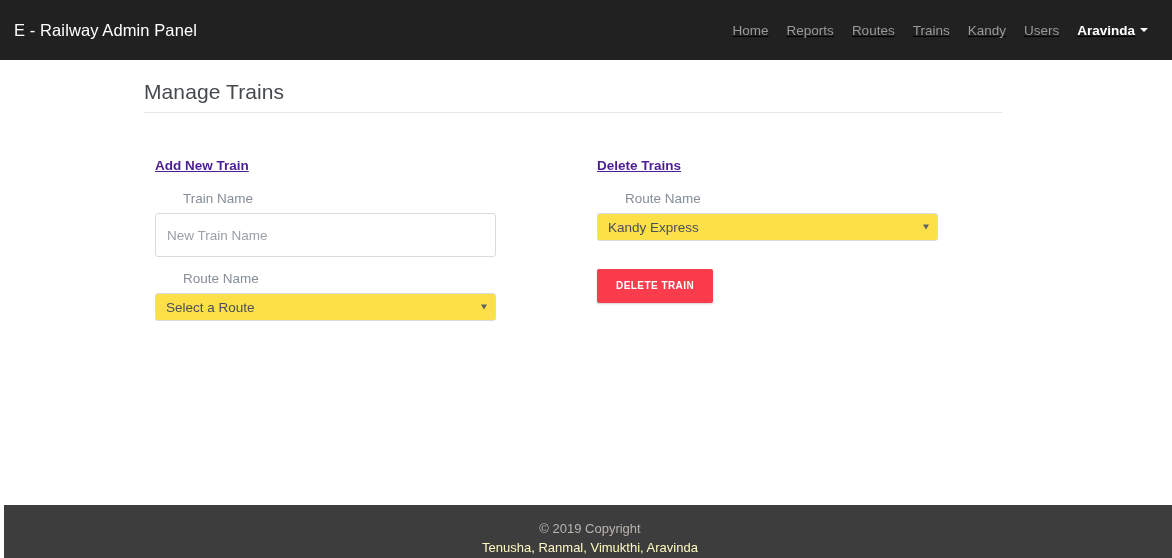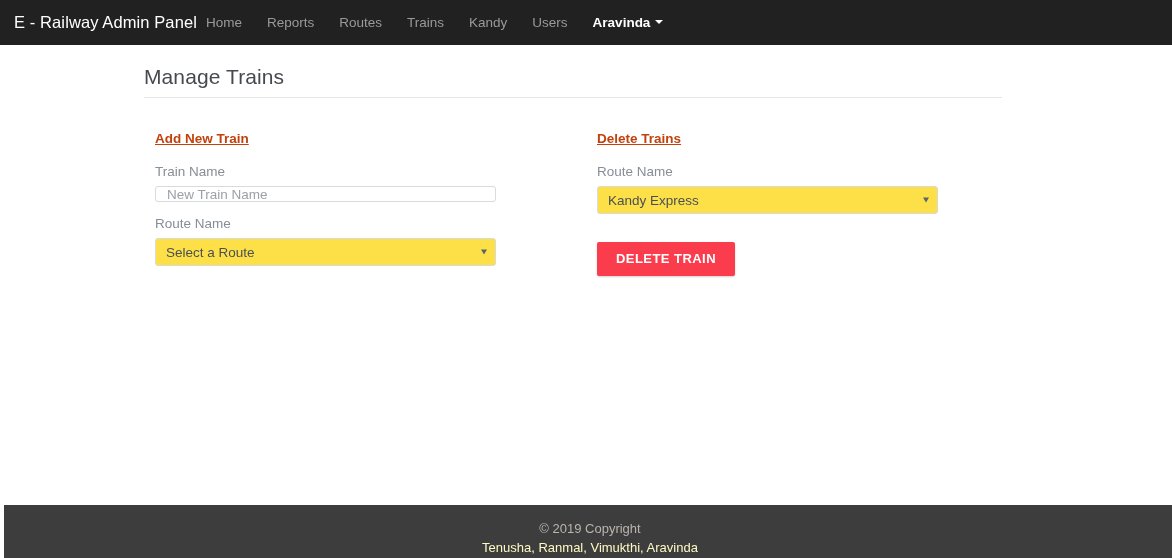--- a/index.html
+++ b/index.html
@@ -12,40 +12,41 @@
     width: 1172px;
     height: 558px;
     background: #ffffff;
     font-family: "Liberation Sans", sans-serif;
     overflow: hidden;
     position: relative;
   }
 
   
   .navbar {
-    height: 45px;
+    height: 60px;
     background: #212121;
     display: flex;
     align-items: center;
-    justify-content: flex-start;
+    justify-content: space-between;
     padding: 0 14px 0 14px;
     width: 100%;
   }
   .navbar-brand {
     color: #ffffff;
     font-size: 16.5px;
     font-weight: 400;
     letter-spacing: 0.1px;
     white-space: nowrap;
     cursor: pointer;
   }
   .navbar-nav {
     display: flex;
     align-items: center;
-    gap: 7px;
+    gap: 0px;
+    text-decoration: underline;
   }
   .nav-link {
     color: #9a9a9a;
     font-size: 13.5px;
     text-decoration: none;
     padding: 0 9px;
     white-space: nowrap;
     cursor: pointer;
   }
   .nav-link.active-user {
@@ -101,41 +102,42 @@
     padding-left: 11px;
   }
   .col-right {
     width: 440px;
     padding-left: 13px;
   }
 
   .section-heading {
     font-size: 13.5px;
     font-weight: 700;
-    color: #c2410c;
+    color: #4c1d95;
     text-decoration: underline;
-    margin: 4px 0 18px 0;
+    margin: 16px 0 18px 0;
     display: inline-block;
     cursor: pointer;
   }
 
   .field-group { margin-bottom: 14px; }
 
   .field-label {
     display: block;
     font-size: 13.5px;
     color: #868e96;
     margin-bottom: 7px;
     font-weight: 400;
+    margin-left: 28px;
   }
 
   .form-control {
     display: block;
     width: 341px;
-    height: 16px;
+    height: 44px;
     padding: 4px 11px;
     font-size: 13.5px;
     font-family: "Liberation Sans", sans-serif;
     color: #4c1d95;
     background-color: #ffffff;
     border: 1px solid #d8dadc;
     border-radius: 3px;
     outline: none;
   }
   .form-control::placeholder {
@@ -178,21 +180,21 @@
   }
 
   .btn-delete {
     display: inline-block;
     margin-top: 14px;
     padding: 0 19px;
     height: 34px;
     line-height: 34px;
     background: #fa3c4c;
     color: #ffffff;
-    font-size: 13px;
+    font-size: 10px;
     font-weight: 700;
     letter-spacing: 0.45px;
     border: 0;
     border-radius: 2px;
     cursor: pointer;
     font-family: "Liberation Sans", sans-serif;
     box-shadow: 0 1px 2px rgba(0,0,0,0.18);
   }
 
   

